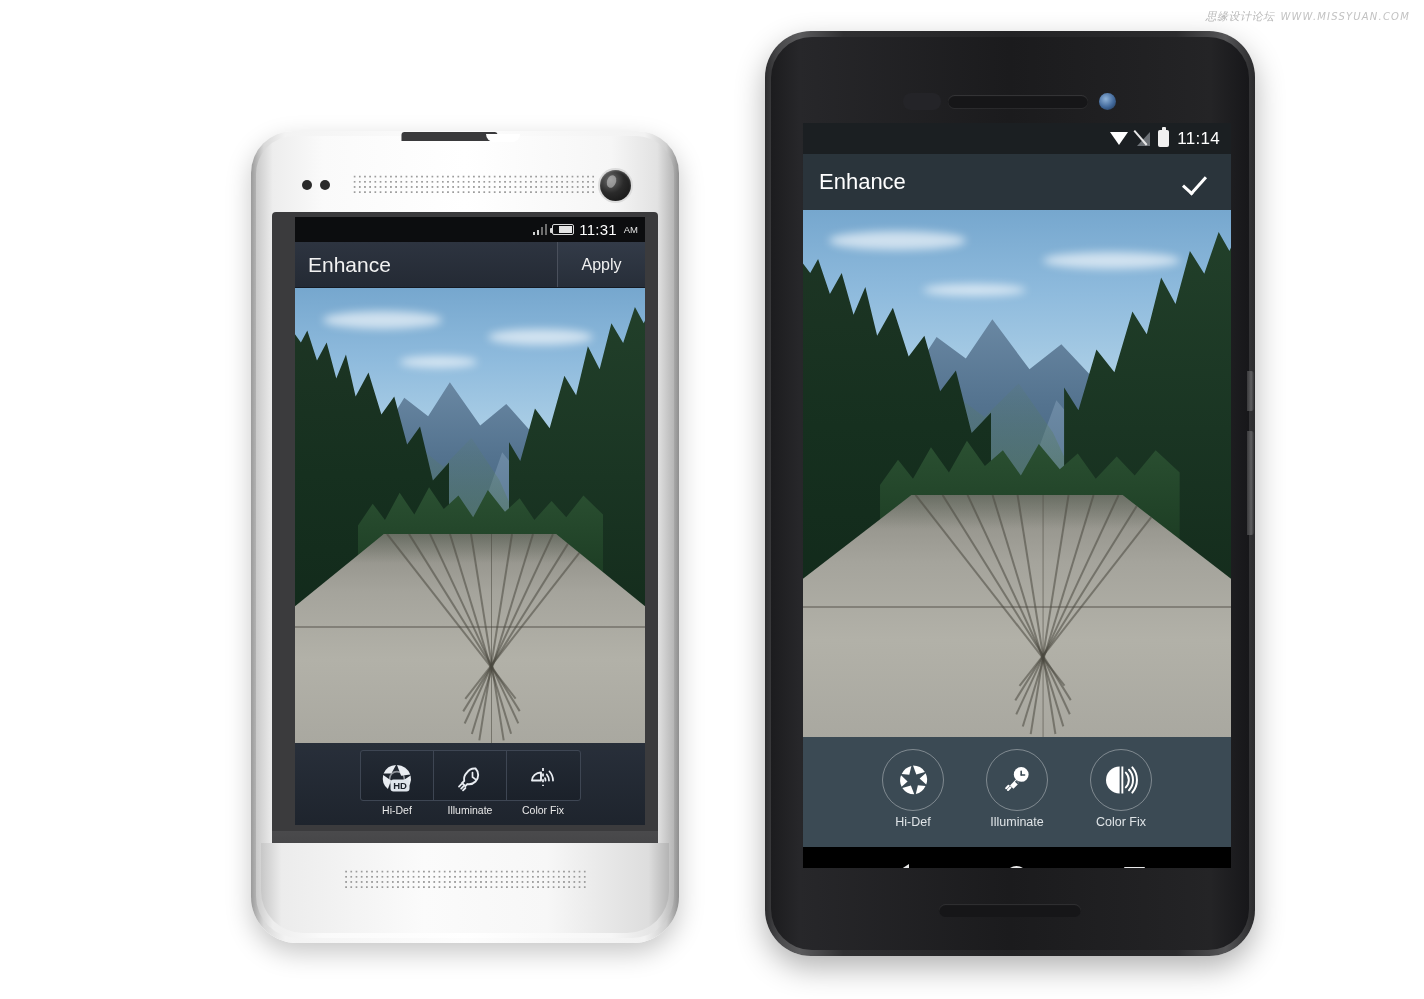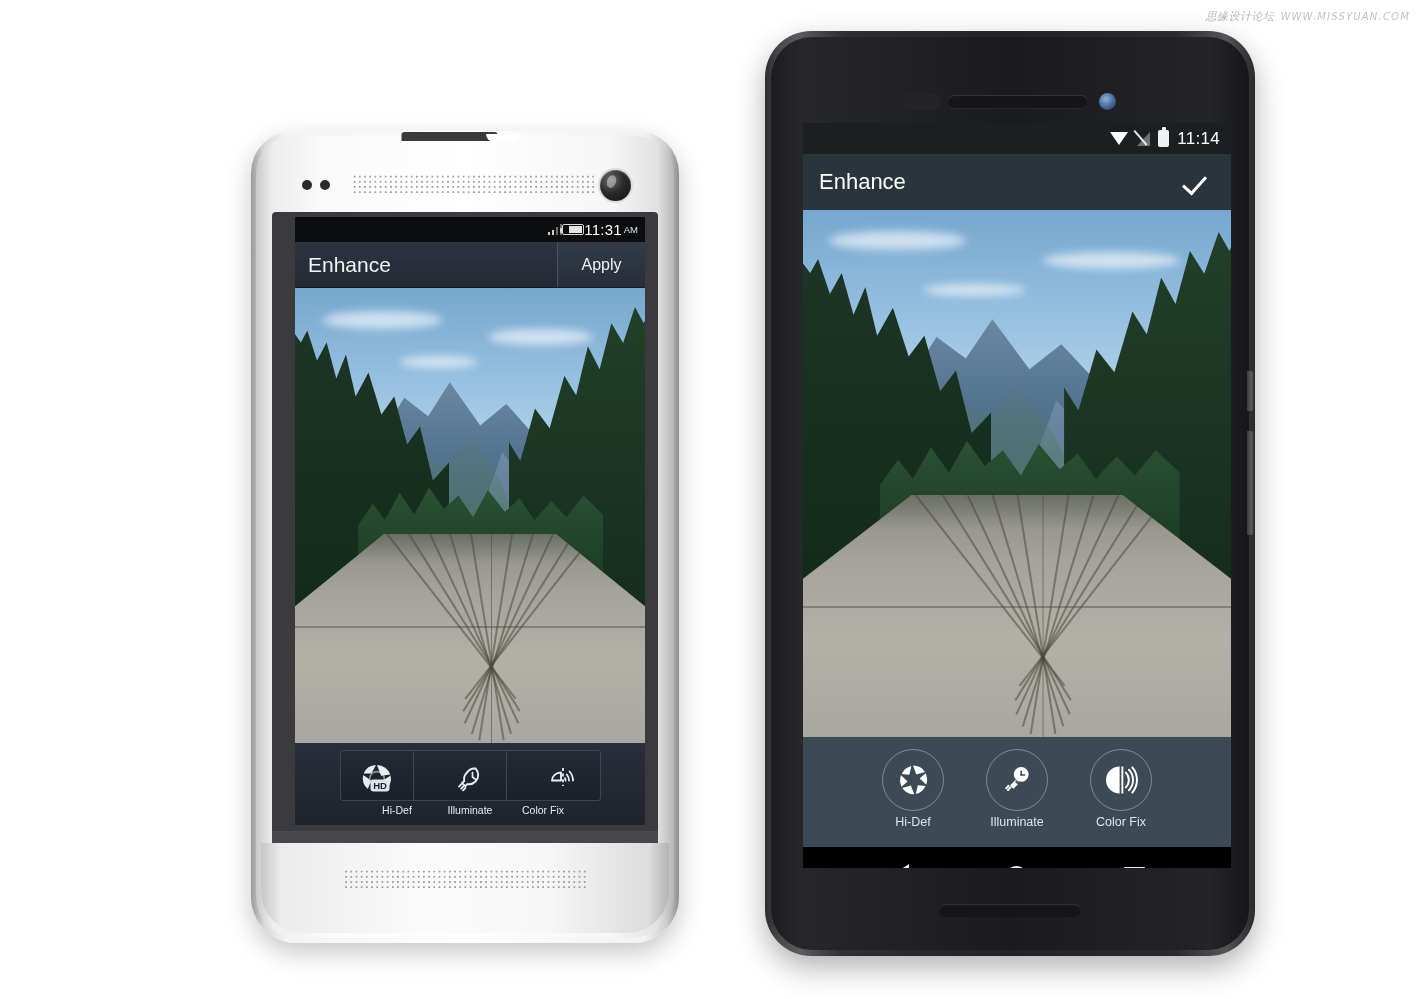--- a/index.html
+++ b/index.html
@@ -75,21 +75,21 @@
     position:absolute; left:16px; top:76px; right:16px; bottom:92px;
     background:#3b3b3d; border-radius:4px;
   }
   
   .htc-screen{
     position:absolute; left:39px; top:81px; width:350px; height:608px;
     background:#000; overflow:hidden;
   }
   .htc-statusbar{
     height:25px; background:#0c0d0f; display:flex; align-items:center;
-    justify-content:flex-end; padding-right:7px; 
+    justify-content:flex-end; padding-right:7px; gap:5px;
   }
   .htc-statusbar .time{
     color:#fff; font-size:15px; font-weight:400; letter-spacing:.2px;
   }
   .htc-statusbar .ampm{ color:#e2e2e2; font-size:9.5px; margin-left:2px; }
   .sig-bars{ display:flex; align-items:flex-end; gap:1.5px; height:11px; }
   .sig-bars span{ width:2.5px; background:#cfcfcf; display:block; }
   .sig-bars span:nth-child(1){ height:3px; }
   .sig-bars span:nth-child(2){ height:5.5px; }
   .sig-bars span:nth-child(3){ height:8px; background:#6e6e6e;}
@@ -117,21 +117,20 @@
   }
   .htc-photo{ position:relative; height:455px; overflow:hidden; }
   .htc-toolbar{
     height:82px; background:linear-gradient(to bottom,#282f3a,#1e242d);
     display:flex; align-items:flex-start; justify-content:center;
     padding-top:7px;
   }
   .htc-tool-group{
     display:flex; border:1px solid #3e4653; border-radius:3px; overflow:hidden;
     background:linear-gradient(to bottom,#232a34,#1b212a);
-    gap:20px;
   }
   .htc-tool{
     width:73px; display:flex; flex-direction:column; align-items:center;
     padding-top:7px;
     border-right:1px solid #3e4653;
   }
   .htc-tool:last-child{ border-right:none; }
   .htc-tool .glyph{ height:42px; display:flex; align-items:center; justify-content:center; }
   .htc-labels{
     position:absolute; left:0; right:0; bottom:9px;

